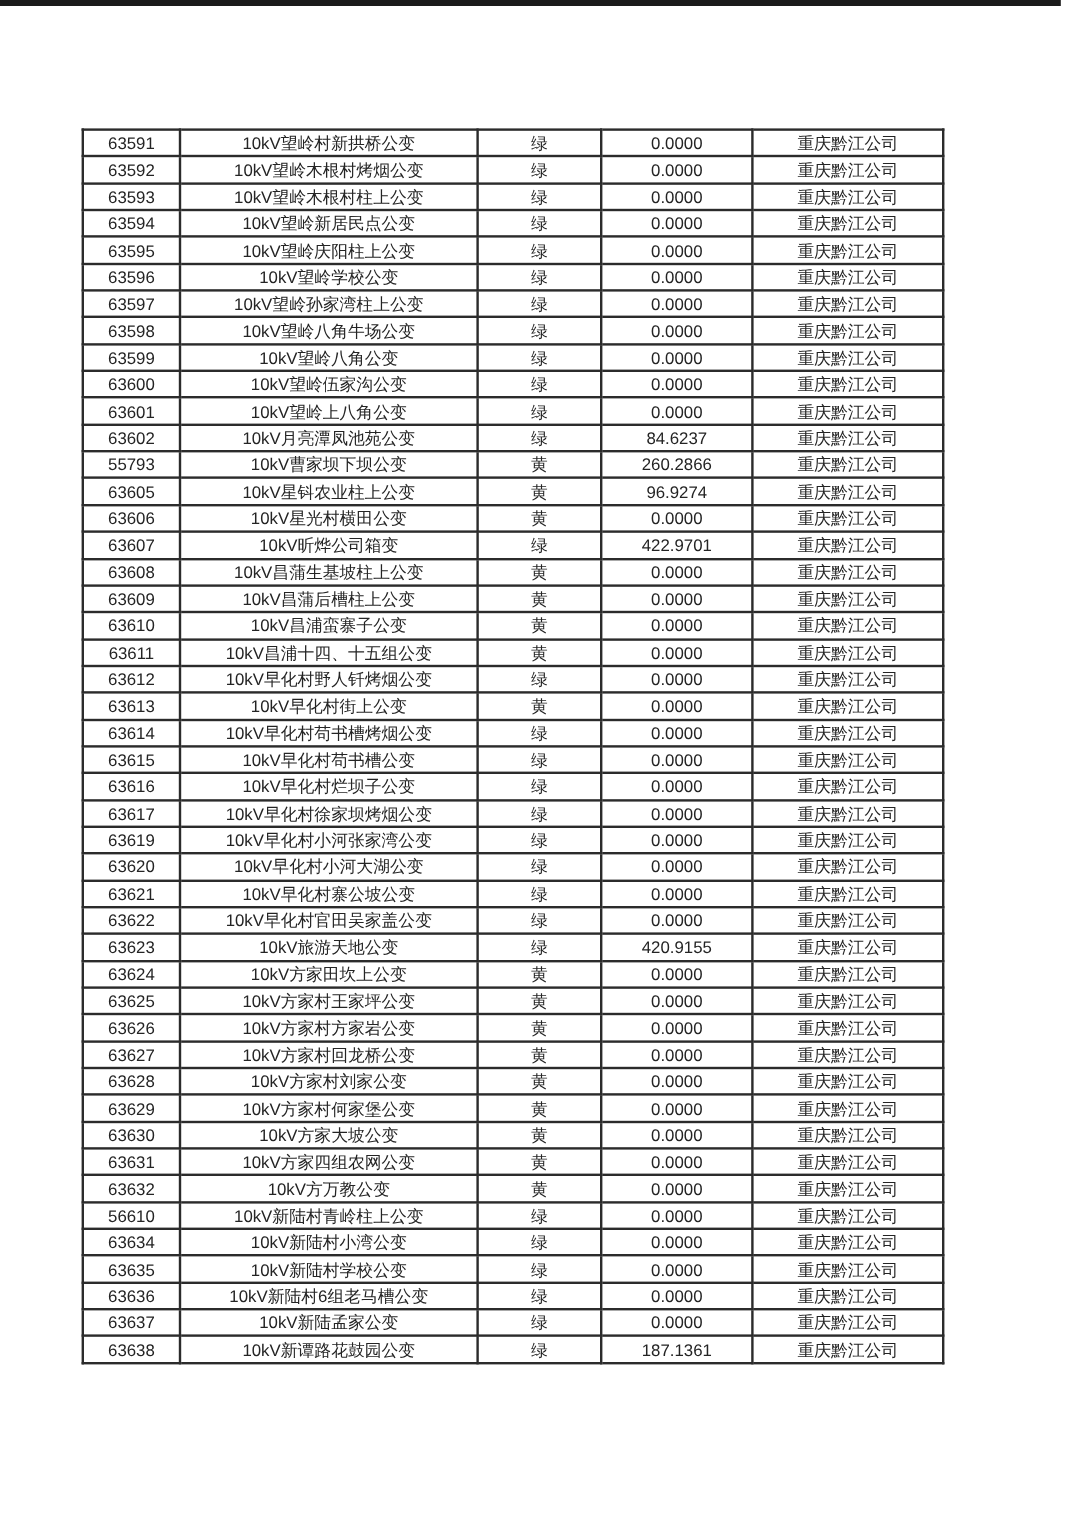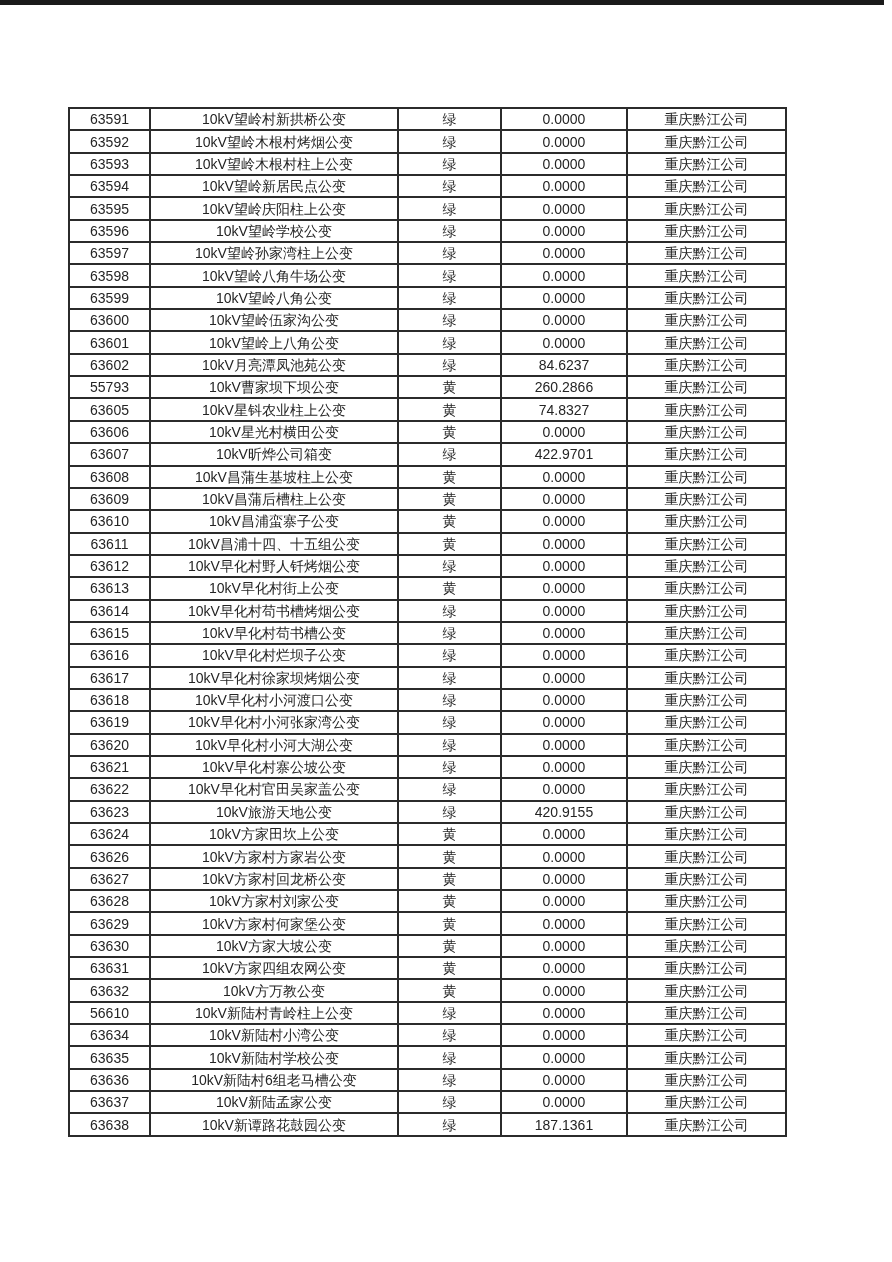--- a/index.html
+++ b/index.html
@@ -154,21 +154,21 @@
         <td>55793</td>
         <td>10kV曹家坝下坝公变</td>
         <td>黄</td>
         <td>260.2866</td>
         <td>重庆黔江公司</td>
       </tr>
       <tr>
         <td>63605</td>
         <td>10kV星钭农业柱上公变</td>
         <td>黄</td>
-        <td>74.8327</td>
+        <td>96.9274</td>
         <td>重庆黔江公司</td>
       </tr>
       <tr>
         <td>63606</td>
         <td>10kV星光村横田公变</td>
         <td>黄</td>
         <td>0.0000</td>
         <td>重庆黔江公司</td>
       </tr>
       <tr>
@@ -242,27 +242,20 @@
         <td>重庆黔江公司</td>
       </tr>
       <tr>
         <td>63617</td>
         <td>10kV早化村徐家坝烤烟公变</td>
         <td>绿</td>
         <td>0.0000</td>
         <td>重庆黔江公司</td>
       </tr>
       <tr>
-        <td>63618</td>
-        <td>10kV早化村小河渡口公变</td>
-        <td>绿</td>
-        <td>0.0000</td>
-        <td>重庆黔江公司</td>
-      </tr>
-      <tr>
         <td>63619</td>
         <td>10kV早化村小河张家湾公变</td>
         <td>绿</td>
         <td>0.0000</td>
         <td>重庆黔江公司</td>
       </tr>
       <tr>
         <td>63620</td>
         <td>10kV早化村小河大湖公变</td>
         <td>绿</td>
@@ -286,20 +279,27 @@
       <tr>
         <td>63623</td>
         <td>10kV旅游天地公变</td>
         <td>绿</td>
         <td>420.9155</td>
         <td>重庆黔江公司</td>
       </tr>
       <tr>
         <td>63624</td>
         <td>10kV方家田坎上公变</td>
+        <td>黄</td>
+        <td>0.0000</td>
+        <td>重庆黔江公司</td>
+      </tr>
+      <tr>
+        <td>63625</td>
+        <td>10kV方家村王家坪公变</td>
         <td>黄</td>
         <td>0.0000</td>
         <td>重庆黔江公司</td>
       </tr>
       <tr>
         <td>63626</td>
         <td>10kV方家村方家岩公变</td>
         <td>黄</td>
         <td>0.0000</td>
         <td>重庆黔江公司</td>

